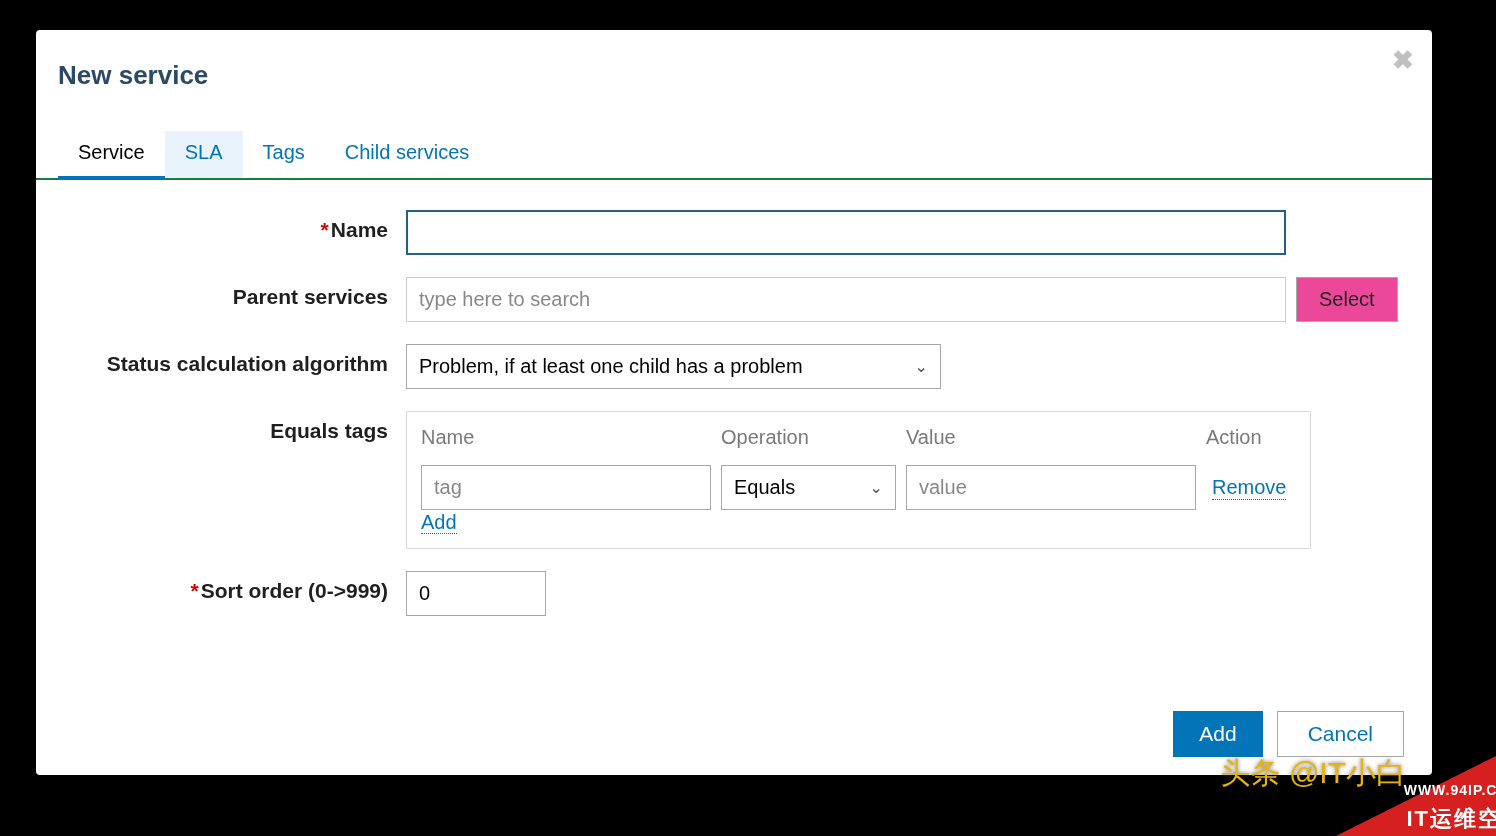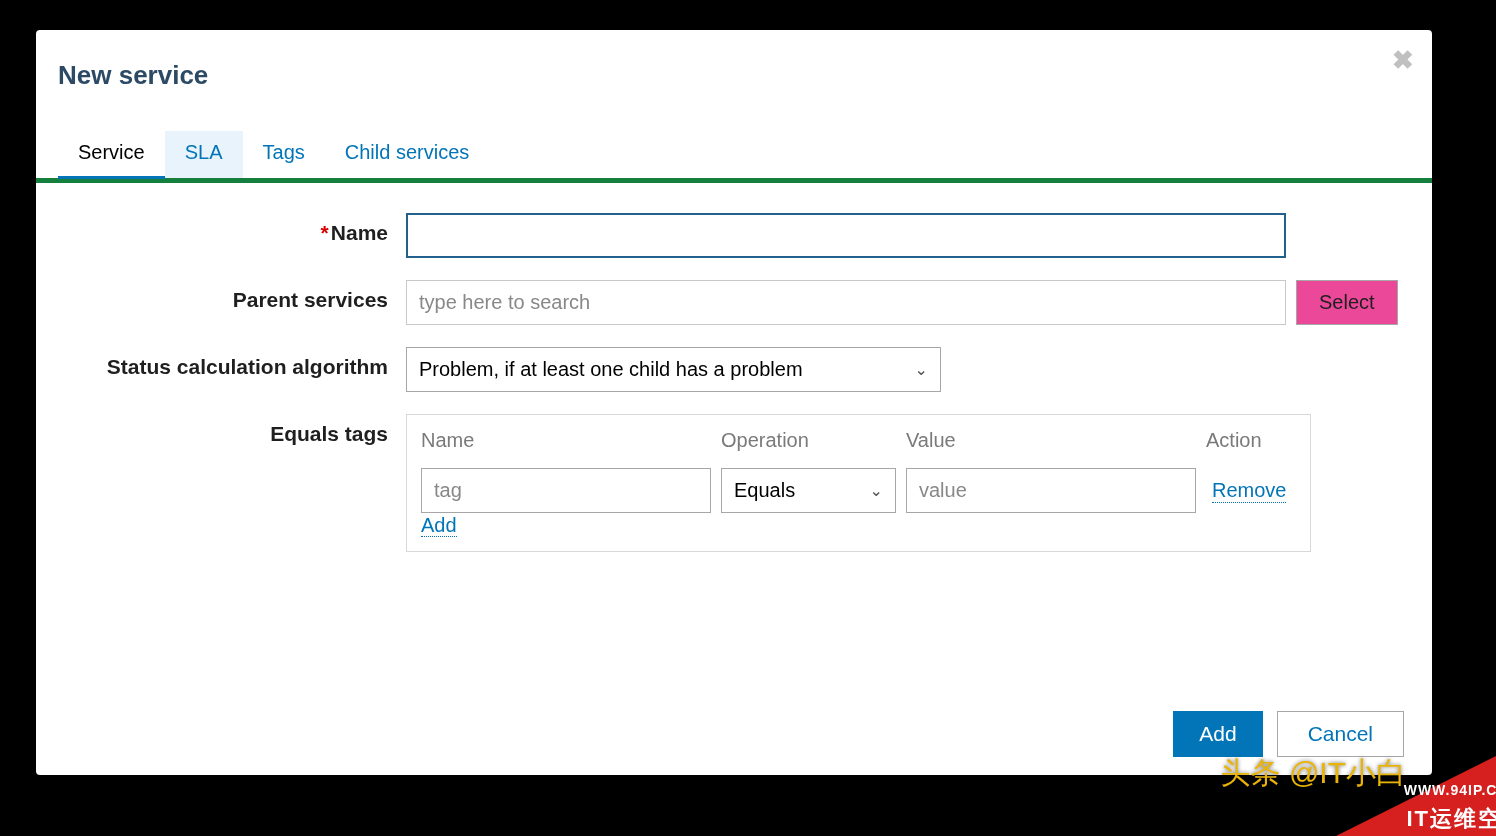--- a/index.html
+++ b/index.html
@@ -34,21 +34,21 @@
     font-weight: bold;
   }
   .modal-title {
     font-size: 26px;
     font-weight: bold;
     color: #2c4a66;
     padding: 30px 0 0 22px;
   }
   .tabs {
     display: flex;
-    border-bottom: 5px solid #15803d;
+    border-bottom: 2px solid #15803d;
     padding-left: 22px;
     margin-top: 40px;
     gap: 0;
   }
   .tab {
     padding: 10px 20px 12px;
     font-size: 20px;
     color: #0275b8;
     cursor: pointer;
   }
@@ -294,20 +294,28 @@
               <span class="chev">⌄</span>
             </div>
             <input class="val-input" type="text" placeholder="value" style="">
             <span class="remove-link">Remove</span>
           </div>
           <span class="add-link">Add</span>
         </div>
       </div>
     </div>
 
+    <div class="row">
+      <div class="label-col">
+        <span class="req">*</span><span>Sort order (0-&gt;999)</span>
+      </div>
+      <div class="field-col">
+        <input class="sort-input" type="text" value="0" style="">
+      </div>
+    </div>
 
   </div>
 
   <div class="footer">
     <button class="btn-primary">Add</button>
     <button class="btn-secondary">Cancel</button>
   </div>
 </div>
 
 <div class="watermark-strip">

